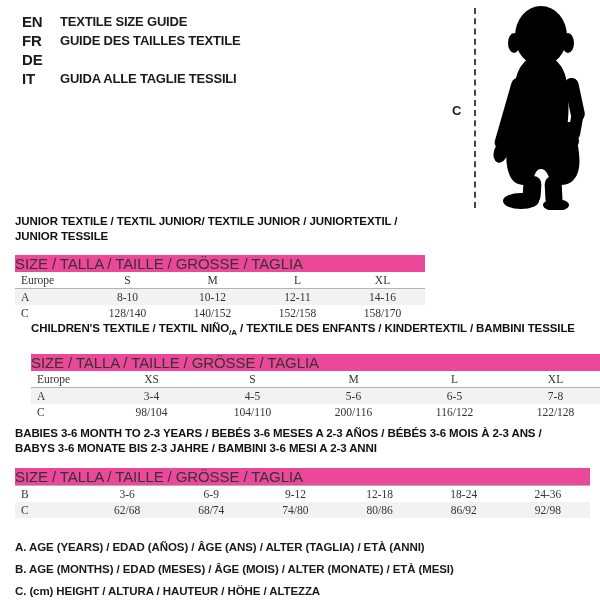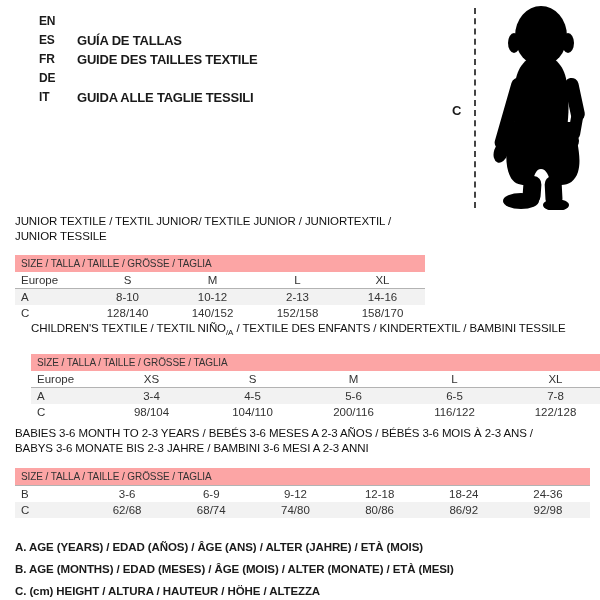--- a/index.html
+++ b/index.html
@@ -2,62 +2,59 @@
 <html><head>
 <meta charset="utf-8">
 <style>
   html,body{margin:0;padding:0;background:#fff;}
   #page{position:relative;width:600px;height:600px;background:#ffffff;overflow:hidden;
         font-family:"Liberation Sans",sans-serif;color:#1a1a1a;}
 
   
   #langs{position:absolute;left:22px;top:12px;}
   .lang-row{display:flex;height:19px;line-height:19px;}
-  .lang-code{width:38px;font-weight:bold;font-size:12px;letter-spacing:-0.2px;margin-left:17px;}
+  .lang-code{width:38px;font-weight:bold;font-size:15px;letter-spacing:-0.2px;}
   .lang-title{font-weight:bold;font-size:13px;letter-spacing:-0.2px;white-space:nowrap;}
 
   
   #measure-line{position:absolute;left:474px;top:8px;height:200px;border-left:2px dashed #444;}
   #measure-label{position:absolute;left:452px;top:103px;font-weight:bold;font-size:13px;}
   #baby{position:absolute;left:484px;top:4px;}
 
   
   .section{position:absolute;left:15px;}
   #section-junior{top:214px;width:410px;}
   #section-children{top:321px;width:575px;margin-left:16px;}
   #section-babies{top:426px;width:575px;}
-  .tbl-title{font-weight:normal;font-size:11.5px;letter-spacing:-0.1px;line-height:15px;color:#111;}
+  .tbl-title{font-weight:bold;font-size:11.5px;letter-spacing:-0.1px;line-height:15px;color:#111;}
   #section-junior .tbl-title{margin-bottom:11px;}
   #section-children .tbl-title{margin-bottom:14px;}
   #section-babies .tbl-title{margin-bottom:12px;}
   .subscript{font-size:8px;vertical-align:sub;}
-  .tbl-sizebar{background:#fca5a5;height:17px;line-height:17px;padding-left:6px;
-               font-size:10px;letter-spacing:-0.1px;color:#333;}
+  .tbl-sizebar{background:#ec4899;height:17px;line-height:17px;
+               font-size:15px;letter-spacing:-0.1px;color:#333;}
   .tbl-row{display:flex;height:16px;line-height:16px;font-size:11.5px;color:#333;}
-  .tbl-row .cell{flex:1;text-align:center;}
+  .tbl-row .cell{flex:1;text-align:center;font-family:Liberation Serif, serif;}
   .tbl-row .cell.label{flex:0 0 64px;text-align:left;padding-left:6px;}
   .shaded{background:#f2f2f2;}
   .sep-below{border-bottom:1px solid #b3b3b3;}
 
   
   #notes{position:absolute;left:15px;top:536px;}
   .note-line{font-weight:bold;font-size:11.5px;letter-spacing:-0.1px;line-height:22px;white-space:nowrap;}
 </style>
 </head>
 <body>
 
 <div id="page">
 
   <div id="langs">
     <div class="lang-row">
       <span class="lang-code">EN</span>
-    </div>
-    <div class="lang-row">
-      <span class="lang-code">ES</span>
-      <span class="lang-title">GUÍA DE TALLAS</span>
+      <span class="lang-title">TEXTILE SIZE GUIDE</span>
     </div>
     <div class="lang-row">
       <span class="lang-code">FR</span>
       <span class="lang-title">GUIDE DES TAILLES TEXTILE</span>
     </div>
     <div class="lang-row">
       <span class="lang-code">DE</span>
     </div>
     <div class="lang-row">
       <span class="lang-code">IT</span>
@@ -104,21 +101,21 @@
           <div class="cell label">Europe</div>
           <div class="cell">S</div>
           <div class="cell">M</div>
           <div class="cell">L</div>
           <div class="cell">XL</div>
         </div>
         <div class="tbl-row shaded">
           <div class="cell label">A</div>
           <div class="cell">8-10</div>
           <div class="cell">10-12</div>
-          <div class="cell">2-13</div>
+          <div class="cell">12-11</div>
           <div class="cell">14-16</div>
         </div>
         <div class="tbl-row">
           <div class="cell label">C</div>
           <div class="cell">128/140</div>
           <div class="cell">140/152</div>
           <div class="cell">152/158</div>
           <div class="cell">158/170</div>
         </div>
       </div>
@@ -179,18 +176,18 @@
           <div class="cell">68/74</div>
           <div class="cell">74/80</div>
           <div class="cell">80/86</div>
           <div class="cell">86/92</div>
           <div class="cell">92/98</div>
         </div>
       </div>
   </div>
 
   <div id="notes">
-    <div class="note-line">A. AGE (YEARS) / EDAD (AÑOS) / ÂGE (ANS) / ALTER (JAHRE) / ETÀ (MOIS)</div>
+    <div class="note-line">A. AGE (YEARS) / EDAD (AÑOS) / ÂGE (ANS) / ALTER (TAGLIA) / ETÀ (ANNI)</div>
     <div class="note-line">B. AGE (MONTHS) / EDAD (MESES) / ÂGE (MOIS) / ALTER (MONATE) / ETÀ (MESI)</div>
     <div class="note-line">C. (cm) HEIGHT / ALTURA / HAUTEUR / HÖHE / ALTEZZA</div>
   </div>
 
 </div>
 
 </body></html>

